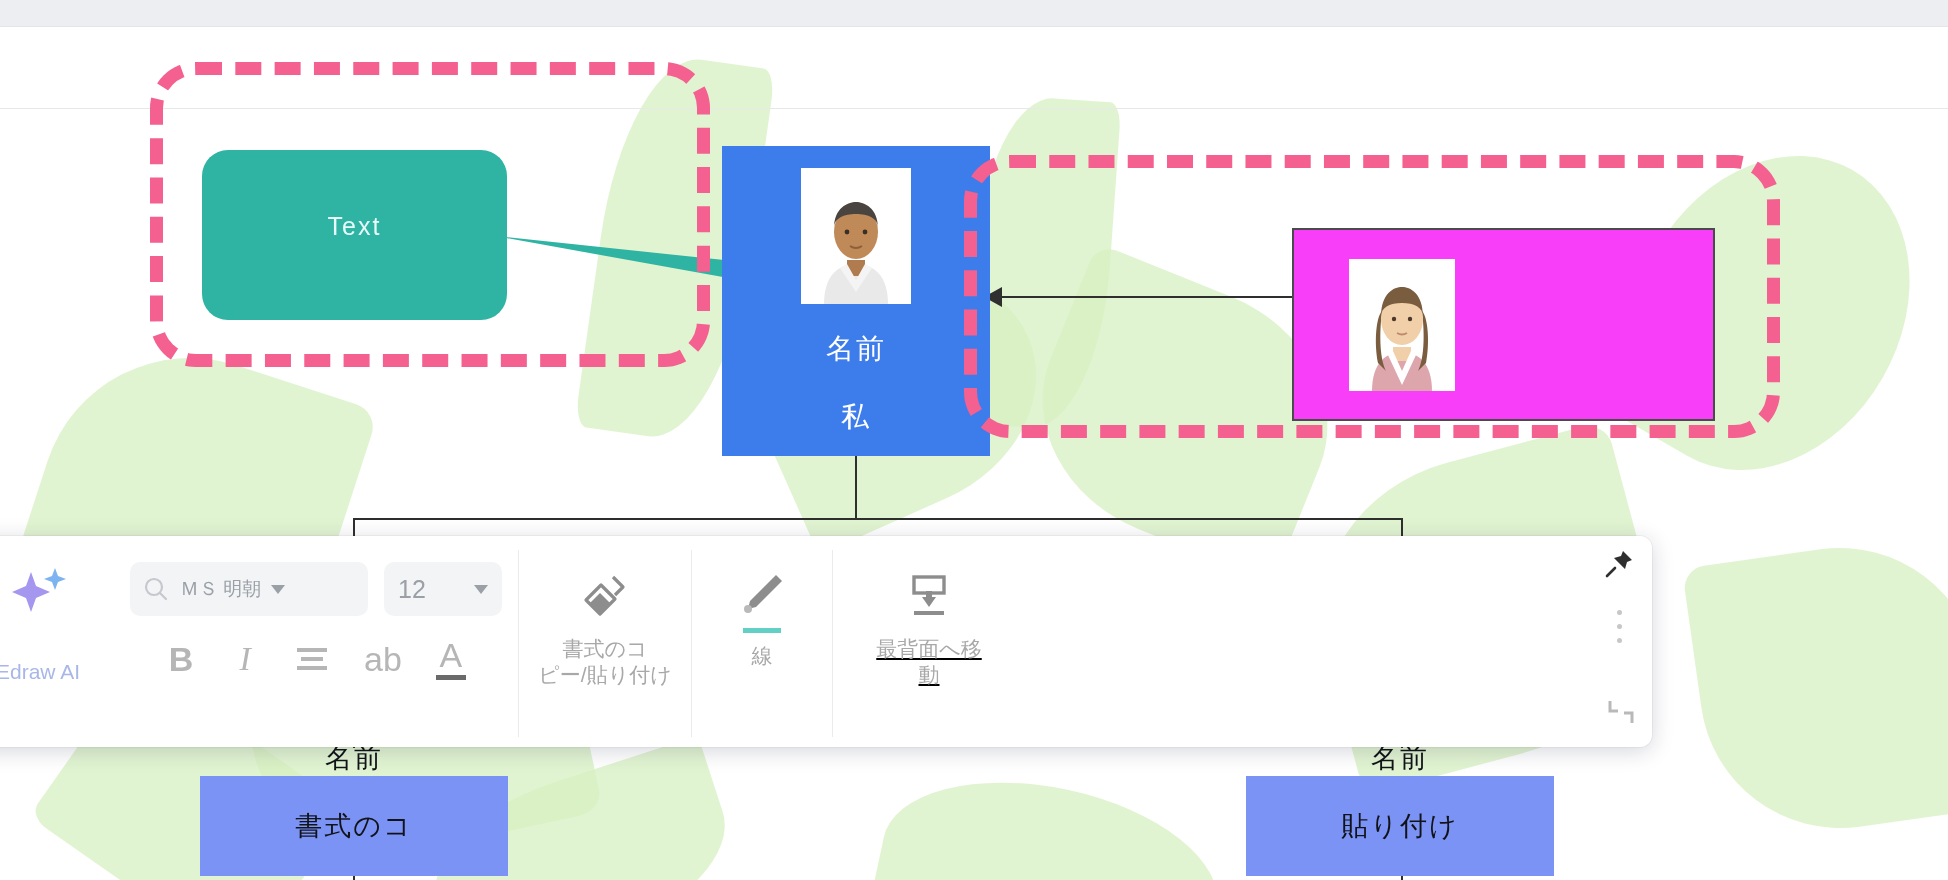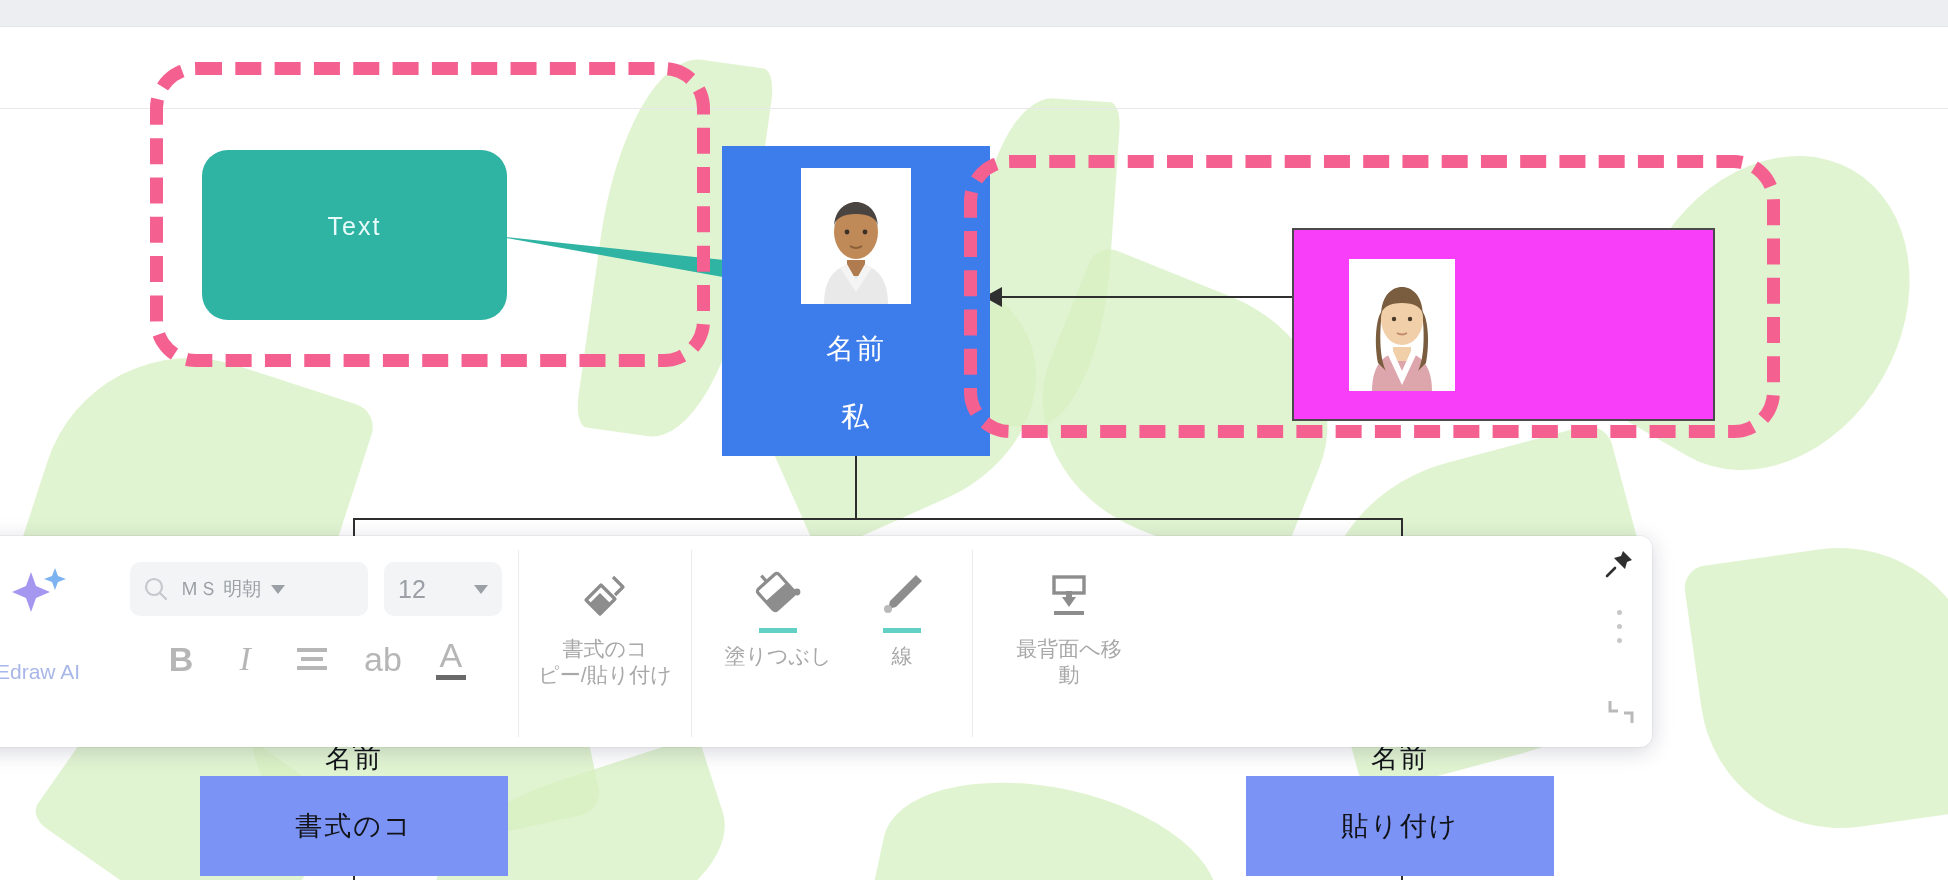--- a/index.html
+++ b/index.html
@@ -236,21 +236,21 @@
   .icon-btn .glyph { height: 62px; display: flex; align-items: center; justify-content: center; }
   .icon-btn .cap {
     margin-top: 10px;
     font-size: 21px;
     color: #a8a8a8;
     text-align: center;
     line-height: 1.25;
     white-space: pre-line;
   }
   .icon-btn.w-wide { width: 140px; }
-  .icon-btn.w-wider { width: 160px; }
+  .icon-btn.w-wider { width: 160px; text-decoration: underline; }
   .teal-ul { width: 38px; height: 5px; background: #62d0c4; margin-top: 2px; }
 
   .rightdock {
     position: absolute;
     right: 16px; top: 0; bottom: 0;
     width: 34px;
     display: flex; flex-direction: column;
     align-items: center;
   }
   .pin { margin-top: 12px; }
@@ -404,34 +404,20 @@
             <path d="M13 36 L23 26 L33 36 L23 46 Z" fill="#8d8d8d"></path>
           </svg>
         </span>
         <span class="cap">書式のコ
 ピー/貼り付け</span>
       </div>
     </div>
 
     <div class="grp">
 
-      <div class="icon-btn w-wide">
-        <span class="glyph">
-          <svg width="56" height="54" viewBox="0 0 56 54">
-            <g transform="rotate(-42 26 24)">
-              <rect x="12" y="10" width="28" height="28" rx="3" fill="none" stroke="#8d8d8d" stroke-width="3.2"></rect>
-              <path d="M12 24 h28 v11 a3 3 0 0 1 -3 3 h-22 a3 3 0 0 1 -3 -3 z" fill="#8d8d8d"></path>
-              <line x1="26" y1="2" x2="26" y2="10" stroke="#8d8d8d" stroke-width="3.2"></line>
-            </g>
-            <circle cx="47" cy="24" r="3.4" fill="#8d8d8d"></circle>
-          </svg>
-        </span>
-        <span class="teal-ul"></span>
-        <span class="cap">塗りつぶし</span>
-      </div>
 
       <div class="icon-btn">
         <span class="glyph">
           <svg width="52" height="52" viewBox="0 0 52 52">
             <path d="M40 6 L46 12 L20 38 L12 40 L14 32 Z" fill="#8d8d8d"></path>
             <circle cx="12" cy="40" r="4" fill="#b9b9b9"></circle>
           </svg>
         </span>
         <span class="teal-ul"></span>
         <span class="cap">線</span>

